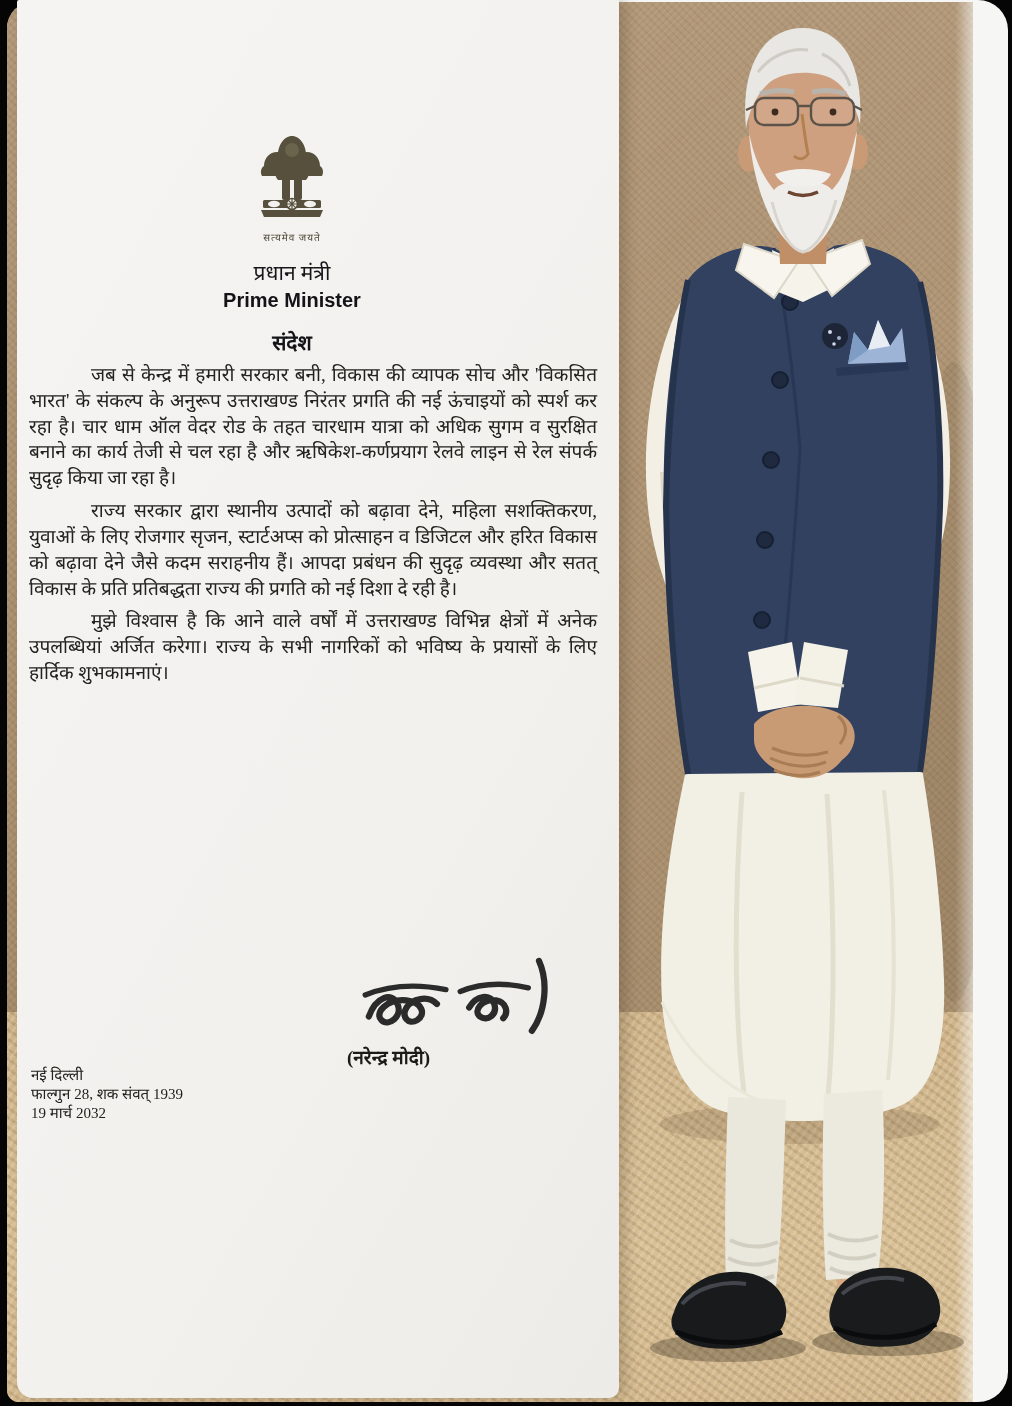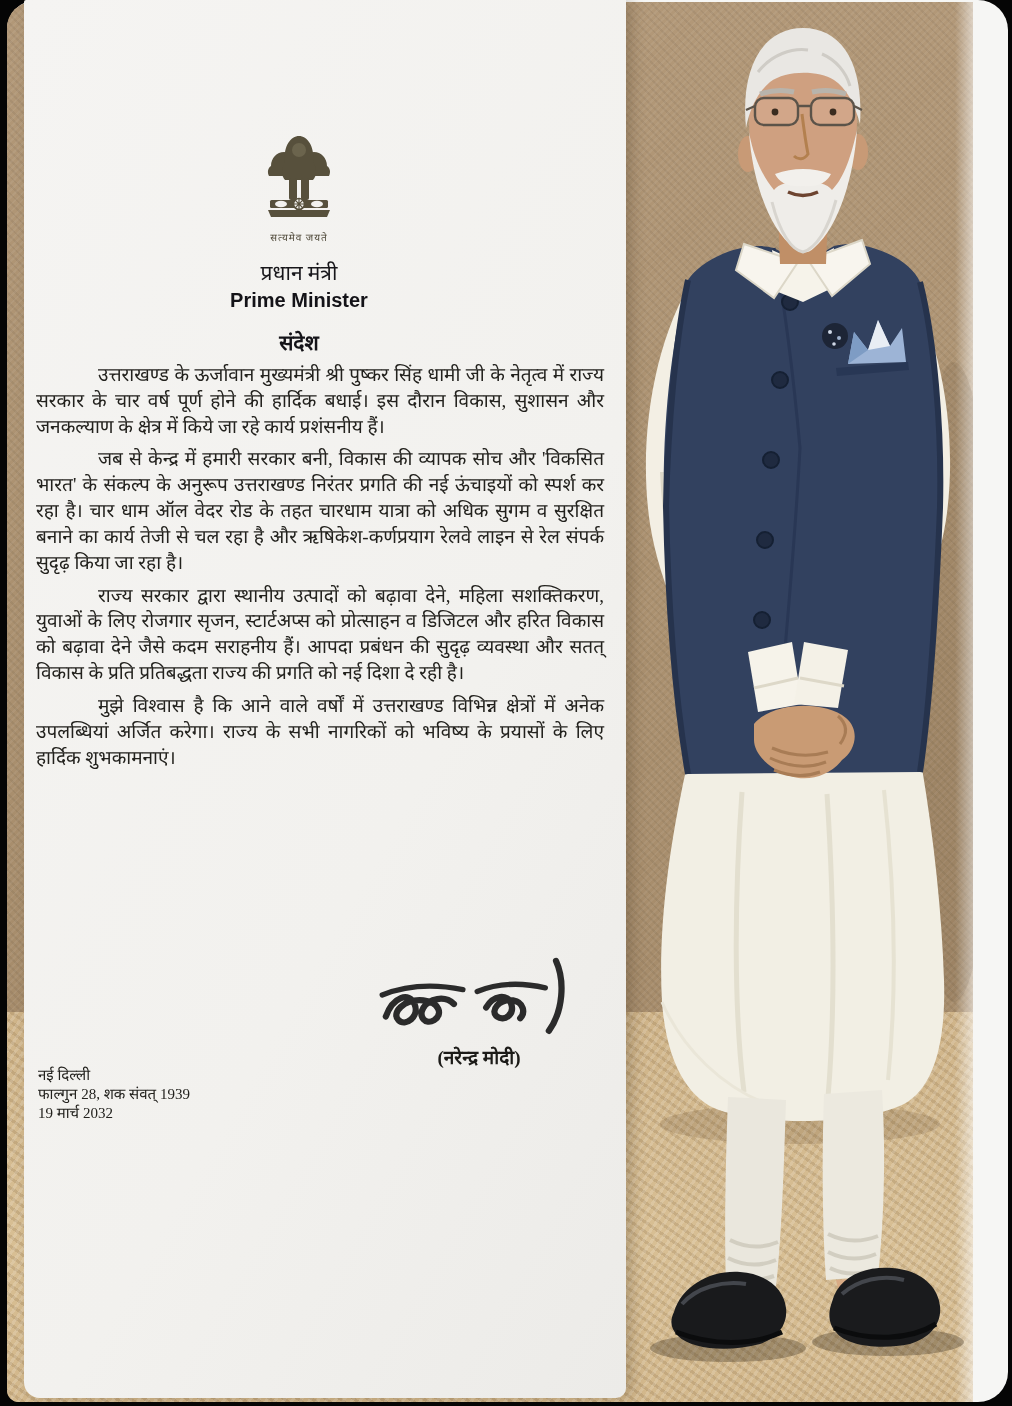--- a/index.html
+++ b/index.html
@@ -32,38 +32,38 @@
       linear-gradient(180deg,#cfb489 0%,#d8bf94 60%,#d3b88c 100%);
   }
   .wall-edge-glow{
     position:absolute;top:0;bottom:0;right:0;width:18px;
     background:linear-gradient(90deg, rgba(255,255,255,0) 0%, rgba(255,255,255,.55) 100%);
   }
   .figure-wrap{position:absolute;left:615px;top:0;width:351px;height:1406px;}
   .figure-wrap svg{display:block;width:100%;height:100%;}
   
   .paper{
-    position:absolute;left:24px;top:0;width:602px;height:1398px;
+    position:absolute;left:17px;top:0;width:602px;height:1398px;
     background:linear-gradient(120deg,#f5f4f2 0%,#f2f1ee 60%,#ecebe8 100%);
     border-radius:2px 0 10px 16px;
     box-shadow:6px 0 14px rgba(60,45,25,.25);
     color:#21201d;
   }
   .letterhead{margin-top:128px;text-align:center;transform:translateX(-26px);}
   .emblem{display:block;margin:0 auto;}
   .motto{font-size:10px;letter-spacing:1px;color:#4c4636;margin-top:2px;}
   .title-hi{font-size:21px;margin-top:14px;color:#17161a;}
   .title-en{font-family:"Liberation Sans","DejaVu Sans",sans-serif;font-weight:bold;font-size:20px;margin-top:3px;color:#141318;}
   .msg-heading{font-size:21px;font-weight:bold;text-align:center;transform:translateX(-26px);margin-top:16px;color:#141318;}
   .body-text{padding:6px 22px 0 12px;}
   .body-text p{
     margin:0 0 7px 0;font-size:19px;line-height:1.36;text-align:justify;
     text-indent:62px;color:#22211d;
   }
-  .sig-block{position:absolute;left:330px;top:952px;width:250px;text-align:center;}
+  .sig-block{position:absolute;left:330px;top:952px;width:250px;text-align:left;}
   .sig-name{font-size:19px;font-weight:bold;color:#1c1b18;margin-top:2px;}
   .date-block{position:absolute;left:14px;top:1066px;font-size:15px;line-height:1.28;color:#22211d;}
   .date-block div{white-space:nowrap;}
 </style>
 </head>
 <body>
 
 <div class="canvas">
   <div class="white-card"></div>
 
@@ -225,21 +225,20 @@
         </g>
       </svg>
       <div class="motto">सत्यमेव जयते</div>
       <div class="title-hi">प्रधान मंत्री</div>
       <div class="title-en">Prime Minister</div>
     </div>
 
     <div class="msg-heading">संदेश</div>
 
     <div class="body-text">
-      <p>उत्तराखण्ड के ऊर्जावान मुख्यमंत्री श्री पुष्कर सिंह धामी जी के नेतृत्व में राज्य सरकार के चार वर्ष पूर्ण होने की हार्दिक बधाई। इस दौरान विकास, सुशासन और जनकल्याण के क्षेत्र में किये जा रहे कार्य प्रशंसनीय हैं।</p>
       <p>जब से केन्द्र में हमारी सरकार बनी, विकास की व्यापक सोच और 'विकसित भारत' के संकल्प के अनुरूप उत्तराखण्ड निरंतर प्रगति की नई ऊंचाइयों को स्पर्श कर रहा है। चार धाम ऑल वेदर रोड के तहत चारधाम यात्रा को अधिक सुगम व सुरक्षित बनाने का कार्य तेजी से चल रहा है और ऋषिकेश-कर्णप्रयाग रेलवे लाइन से रेल संपर्क सुदृढ़ किया जा रहा है।</p>
       <p>राज्य सरकार द्वारा स्थानीय उत्पादों को बढ़ावा देने, महिला सशक्तिकरण, युवाओं के लिए रोजगार सृजन, स्टार्टअप्स को प्रोत्साहन व डिजिटल और हरित विकास को बढ़ावा देने जैसे कदम सराहनीय हैं। आपदा प्रबंधन की सुदृढ़ व्यवस्था और सतत् विकास के प्रति प्रतिबद्धता राज्य की प्रगति को नई दिशा दे रही है।</p>
       <p>मुझे विश्वास है कि आने वाले वर्षों में उत्तराखण्ड विभिन्न क्षेत्रों में अनेक उपलब्धियां अर्जित करेगा। राज्य के सभी नागरिकों को भविष्य के प्रयासों के लिए हार्दिक शुभकामनाएं।</p>
     </div>
 
     <div class="sig-block">
       <svg width="230" height="86" viewBox="0 0 240 96">
         <g stroke="#2b2b2b" fill="none" stroke-linecap="round">
           <path d="M16,72 C24,50 42,44 48,58 C54,72 38,84 30,76 C22,68 36,52 58,54 C76,56 80,70 70,76 C60,82 52,72 58,62 C64,52 82,48 92,58" stroke-width="7"></path>
           <path d="M12,48 C42,36 72,36 102,42" stroke-width="6"></path>

